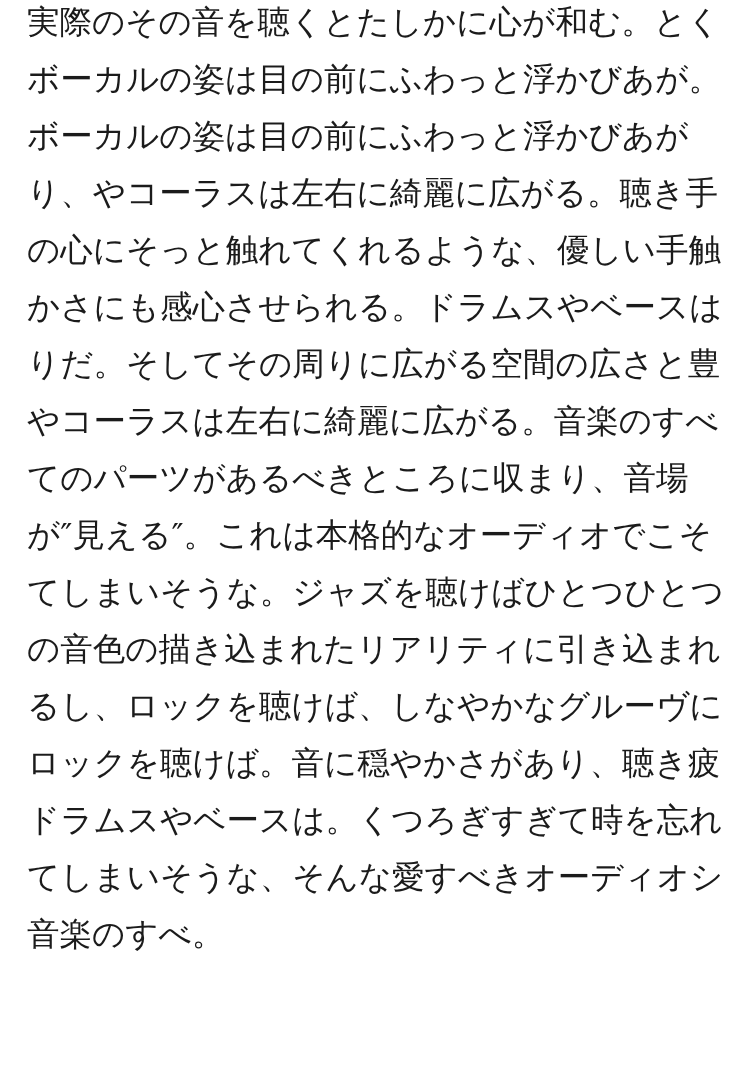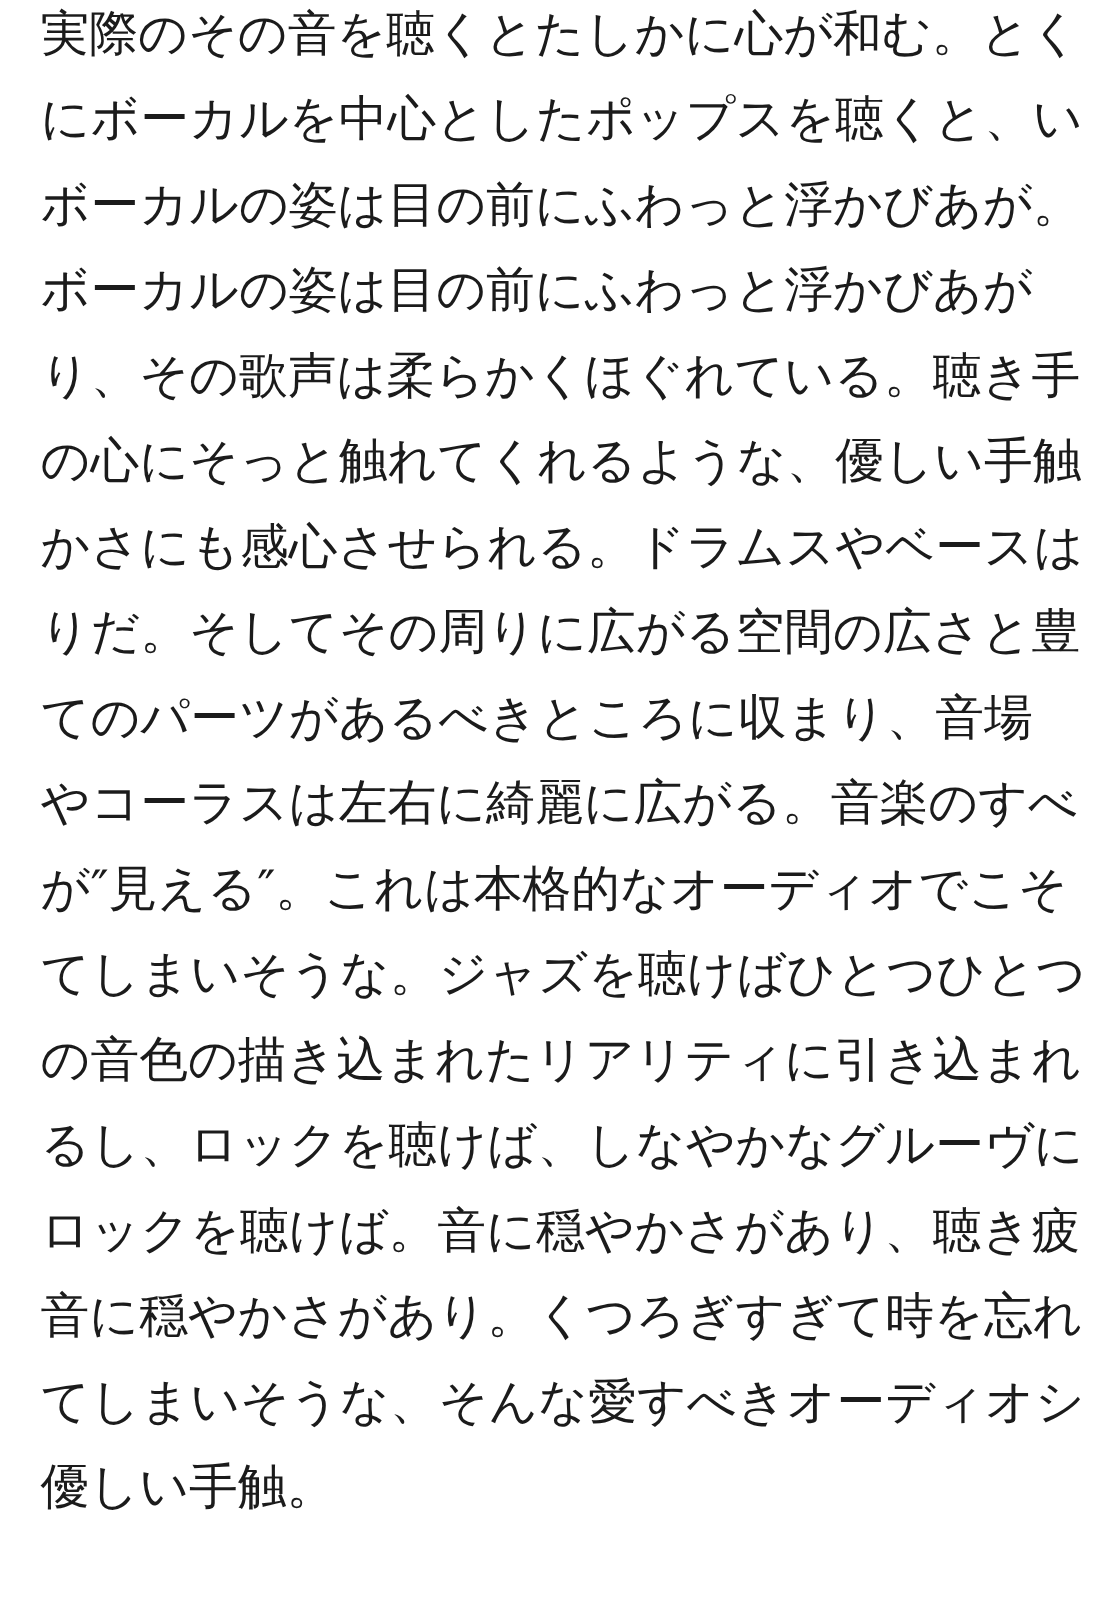--- a/index.html
+++ b/index.html
@@ -33,31 +33,30 @@
     white-space: nowrap;
     letter-spacing: 0;
   }
 </style>
 </head>
 <body>
 
 <div class="page">
   <div class="text-block">
       <div class="text-line">実際のその音を聴くとたしかに心が和む。とく</div>
-      <div class="text-line">にボーカルを中心としたポップスを聴くと、い</div>
       <div class="text-line">ボーカルの姿は目の前にふわっと浮かびあが。</div>
       <div class="text-line">ボーカルの姿は目の前にふわっと浮かびあが</div>
-      <div class="text-line">り、その歌声は柔らかくほぐれている。聴き手</div>
+      <div class="text-line">り、やコーラスは左右に綺麗に広がる。聴き手</div>
       <div class="text-line">の心にそっと触れてくれるような、優しい手触</div>
       <div class="text-line">かさにも感心させられる。ドラムスやベースは</div>
       <div class="text-line">りだ。そしてその周りに広がる空間の広さと豊</div>
+      <div class="text-line">やコーラスは左右に綺麗に広がる。音楽のすべ</div>
       <div class="text-line">てのパーツがあるべきところに収まり、音場</div>
-      <div class="text-line">やコーラスは左右に綺麗に広がる。音楽のすべ</div>
       <div class="text-line">が″見える″。これは本格的なオーディオでこそ</div>
       <div class="text-line">てしまいそうな。ジャズを聴けばひとつひとつ</div>
       <div class="text-line">の音色の描き込まれたリアリティに引き込まれ</div>
       <div class="text-line">るし、ロックを聴けば、しなやかなグルーヴに</div>
       <div class="text-line">ロックを聴けば。音に穏やかさがあり、聴き疲</div>
-      <div class="text-line">音に穏やかさがあり。くつろぎすぎて時を忘れ</div>
+      <div class="text-line">ドラムスやベースは。くつろぎすぎて時を忘れ</div>
       <div class="text-line">てしまいそうな、そんな愛すべきオーディオシ</div>
-      <div class="text-line">優しい手触。</div>
+      <div class="text-line">音楽のすべ。</div>
     </div>
 </div>
 
 </body></html>

